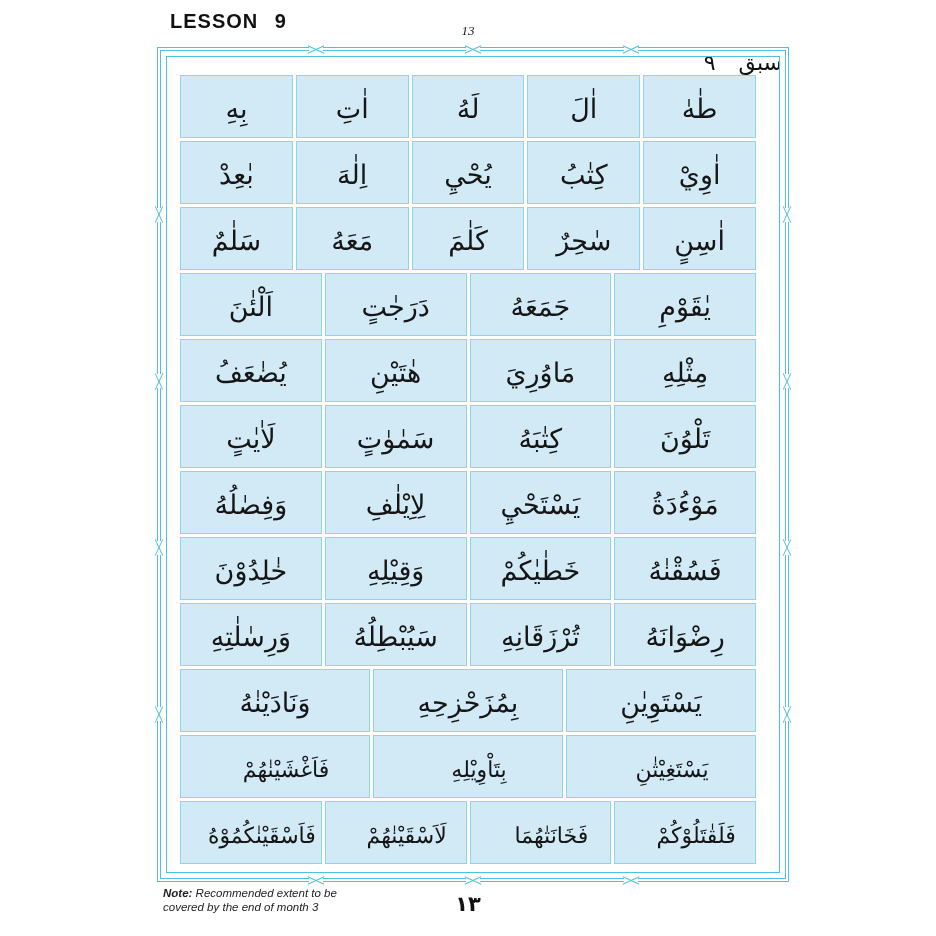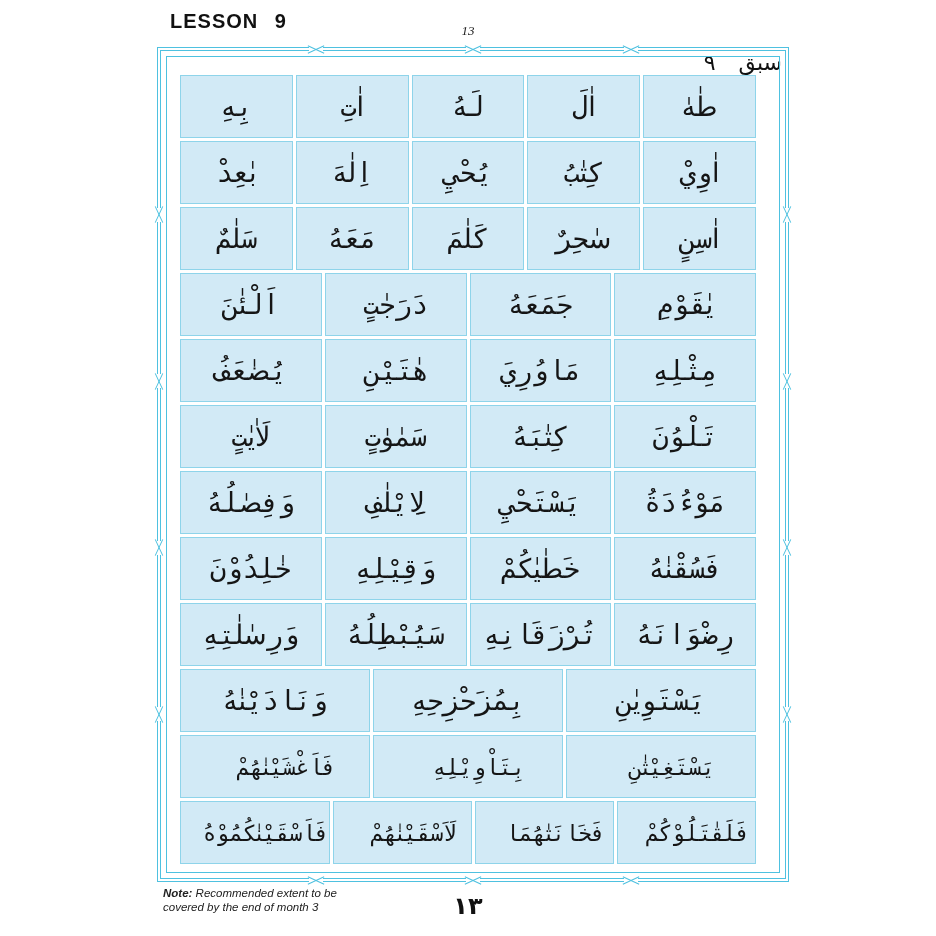--- a/index.html
+++ b/index.html
@@ -48,36 +48,36 @@
     position:absolute;left:180px;top:75px;width:576px;
     display:flex;flex-direction:column;gap:3px;
     direction:rtl;z-index:3;
   }
   .t-row{display:flex;gap:3px;height:63px;}
   .t-cell{
     flex:1;
     background:var(--cell,#d2eaf6);
     border:1px solid var(--cellline,#8ed4ea);
     display:flex;align-items:center;justify-content:center;
-    font-family:Liberation Mono, monospace;
+    font-family:Liberation Sans, sans-serif;
     font-size:27px;line-height:1;color:var(--ink,#151515);
     padding-top:6px;
   }
   .t-row.dense .t-cell{font-size:22px;padding-left:22px;}
   
   .note{
     position:absolute;left:163px;top:886px;width:178px;
     font-size:11.5px;font-style:italic;line-height:14px;color:#222;
   }
   .note .note-label{font-weight:bold;margin-top:41px;}
   .page-num-bottom{
     position:absolute;left:0;top:892px;width:936px;
     text-align:center;
     font-family:"DejaVu Sans",sans-serif;
-    font-size:24px;font-weight:bold;color:#111;
+    font-size:21px;font-weight:bold;color:#111;
   }
 </style>
 </head>
 <body>
 
 <div class="page">
 
   <div class="lesson-title">LESSON 9</div>
   <div class="page-num-top">13</div>
   <div class="lesson-title-ar">سبق ٩</div>

